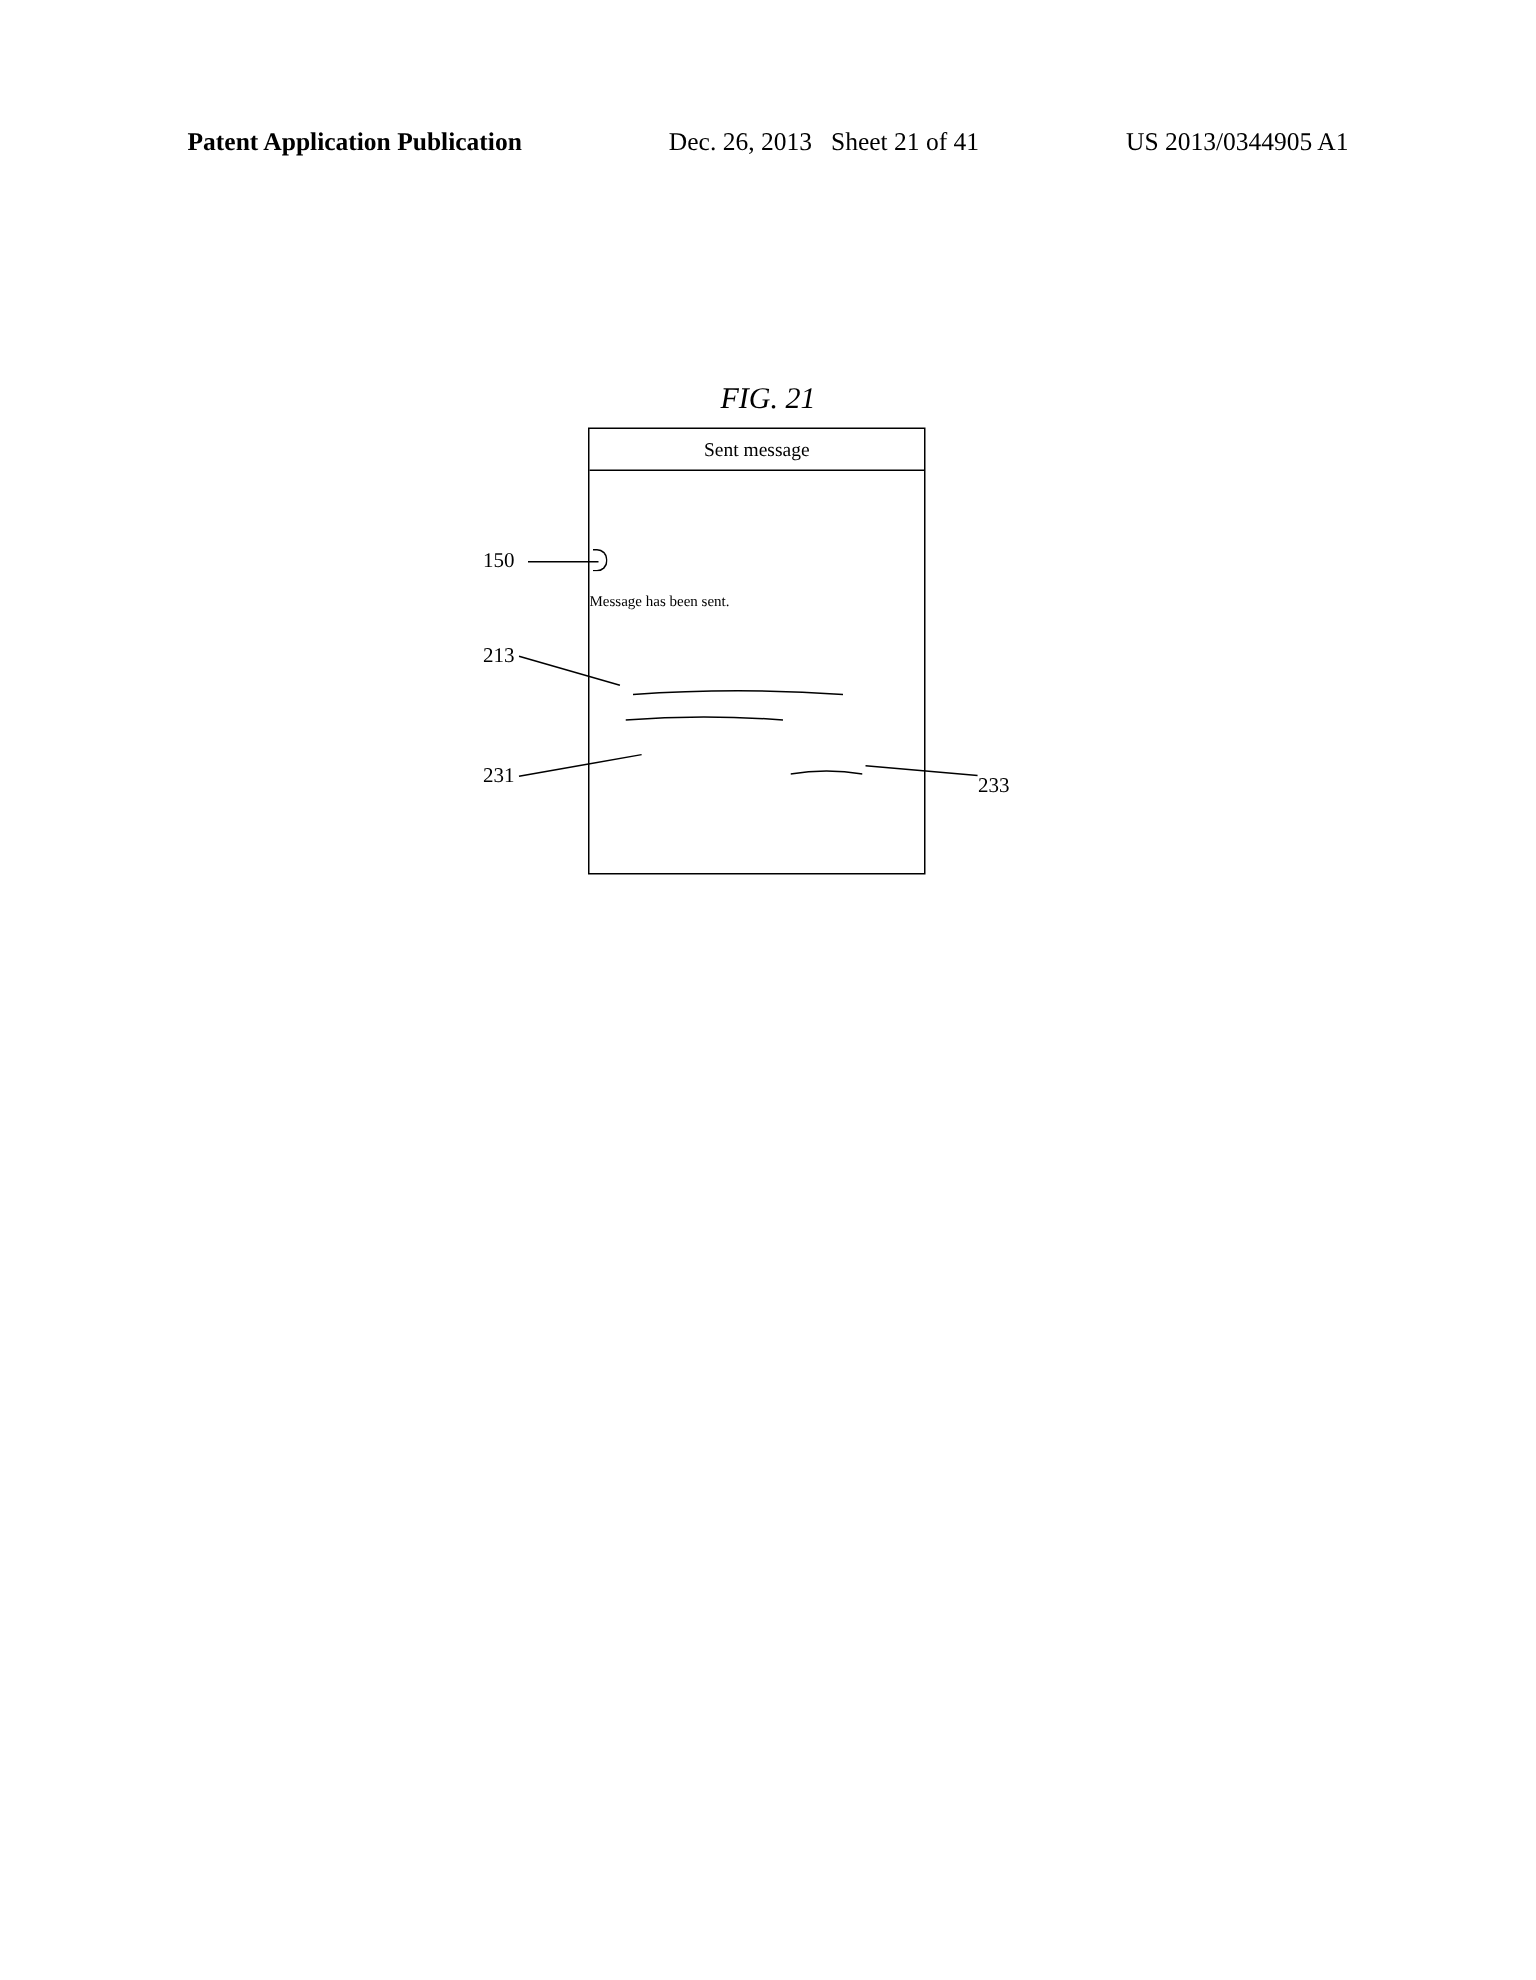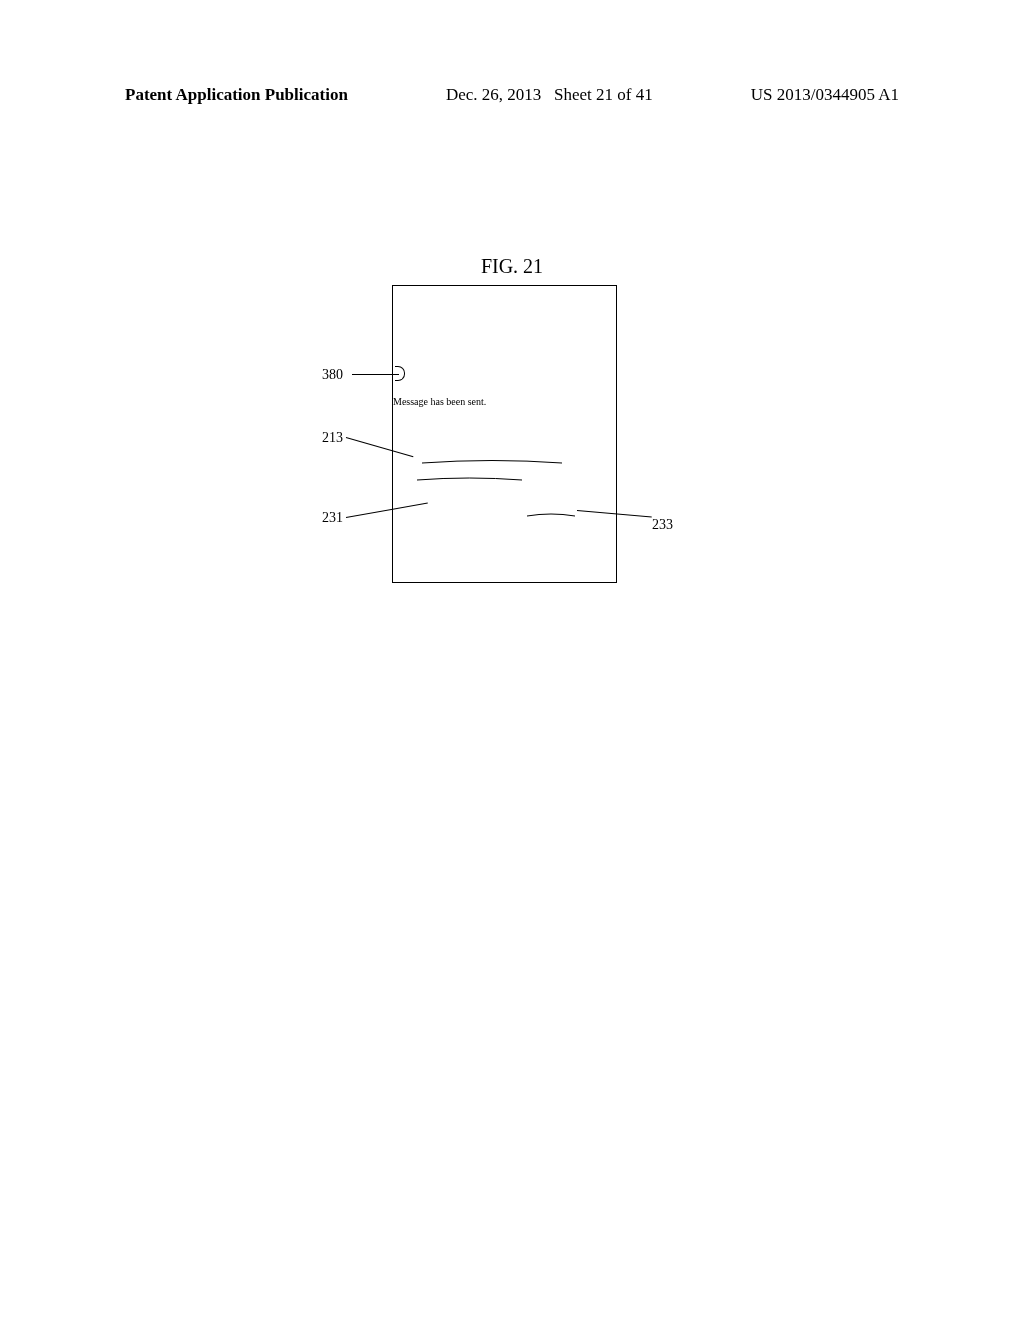--- a/index.html
+++ b/index.html
@@ -34,20 +34,21 @@
     .header-date {
       font-weight: normal;
     }
     .fig-label {
       position: absolute;
       top: 255px;
       left: 50%;
       transform: translateX(-50%);
       font-size: 20px;
       font-weight: normal;
+      font-style: italic;
     }
     .diagram-container {
       position: absolute;
       top: 285px;
       left: 50%;
       transform: translateX(-50%);
       width: 380px;
     }
     .phone-box {
       position: absolute;
@@ -169,24 +170,25 @@
   <span>
     <span class="header-date">Dec. 26, 2013</span>&nbsp;&nbsp;&nbsp;<span>Sheet 21 of 41</span>
   </span>
   <span class="header-right">US 2013/0344905 A1</span>
 </div>
 
 <div class="fig-label">FIG. 21</div>
 
 <div class="diagram-container">
   <div class="phone-box">
+    <div class="title-bar">Sent message</div>
     <div class="msg-1">Message has been sent.</div>
   </div>
 
-  <div class="ref ref-330">380</div>
+  <div class="ref ref-330">150</div>
   <div class="ref ref-213">213</div>
   <div class="ref ref-231">231</div>
   <div class="ref ref-233">233</div>
 
   <div class="hook-330"></div>
   <div class="lead-line lead-330"></div>
   <div class="lead-line lead-213"></div>
   <div class="lead-line lead-231"></div>
   <div class="lead-line lead-233"></div>
 

